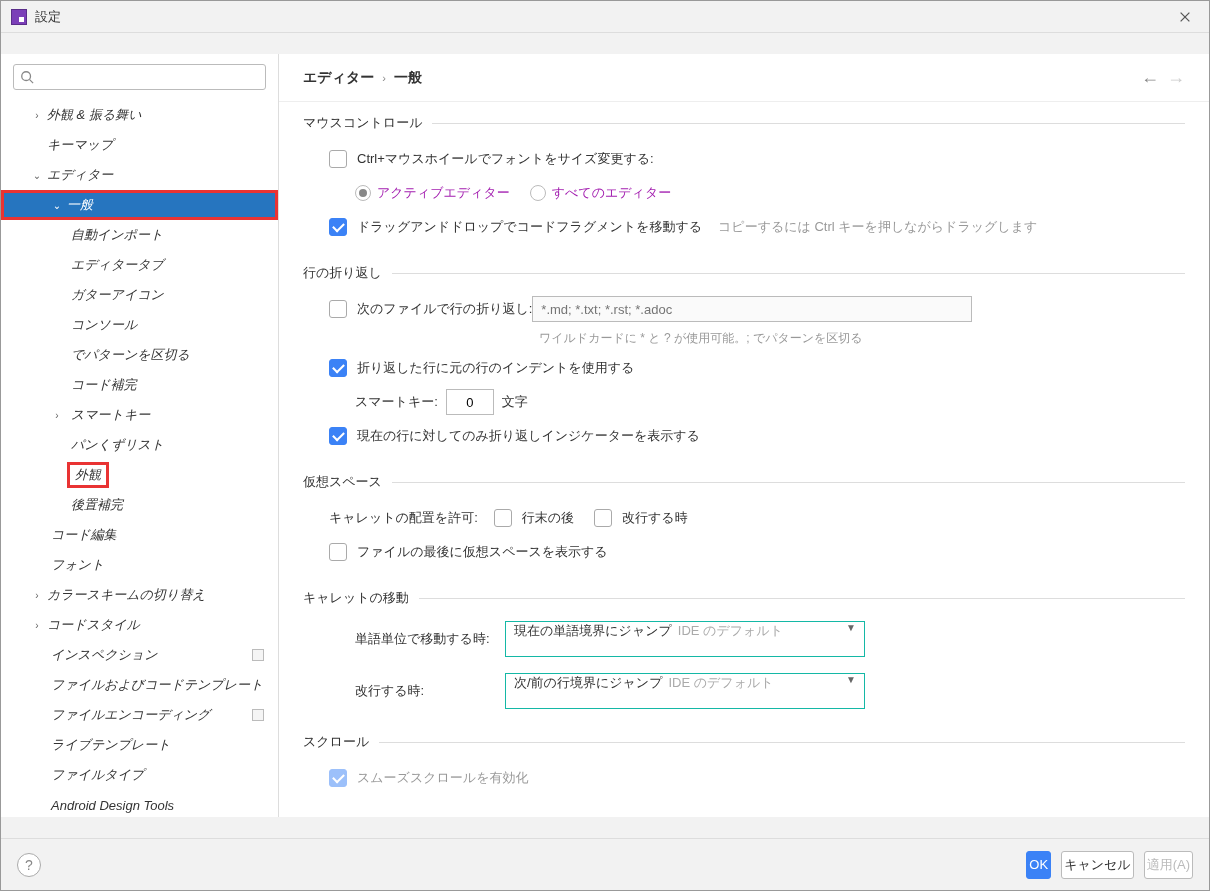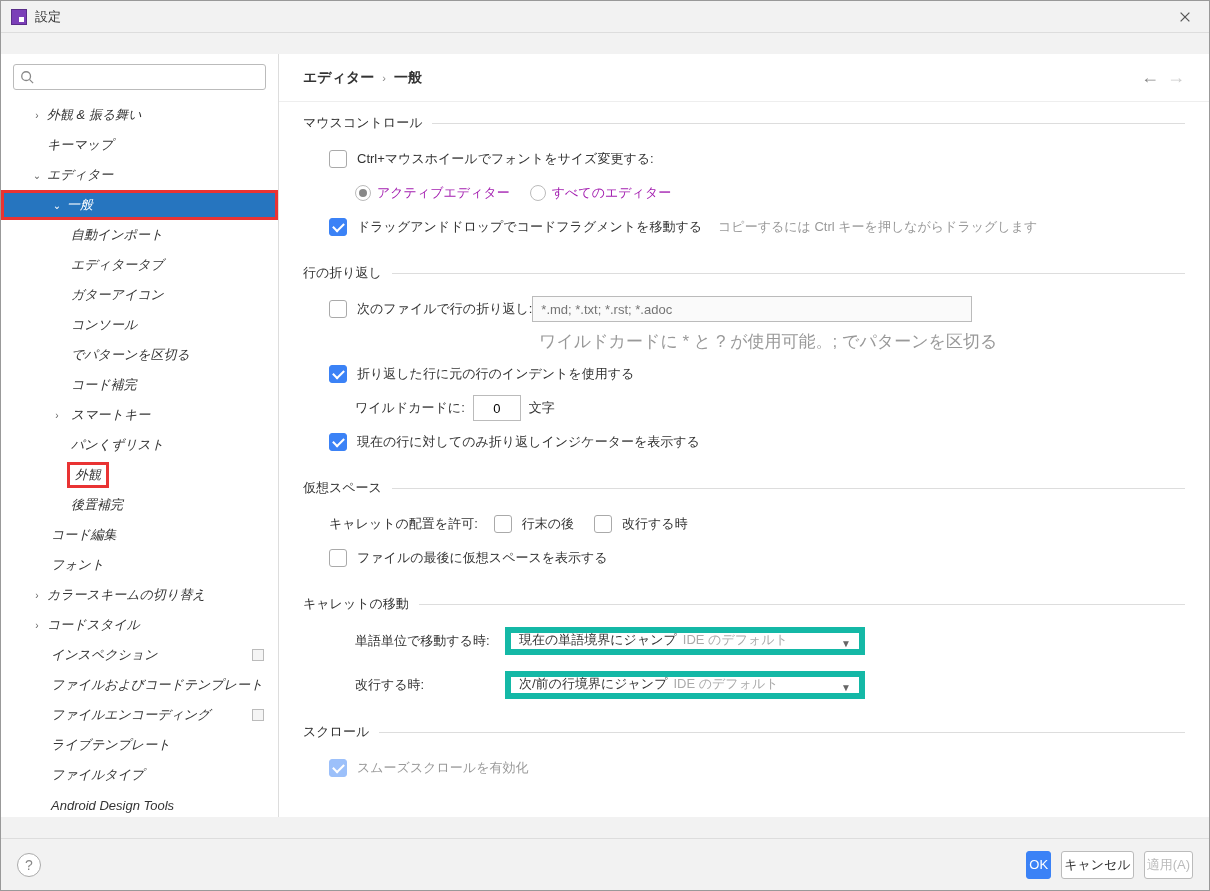--- a/index.html
+++ b/index.html
@@ -42,25 +42,25 @@
 .section-line { flex: 1; height: 1px; background: #ddd; }
 .row { display: flex; align-items: center; margin: 8px 0 8px 26px; min-height: 26px; }
 .row.sub { margin-left: 52px; }
 .chk { width: 18px; height: 18px; border: 1px solid #aaa; border-radius: 3px; background: #fff; display: inline-flex; align-items: center; justify-content: center; margin-right: 10px; flex-shrink: 0; cursor: pointer; }
 .chk.checked { background: #3b82f6; border-color: #3b82f6; }
 .chk.checked::after { content: ''; width: 5px; height: 9px; border: solid #fff; border-width: 0 2px 2px 0; transform: rotate(45deg) translate(-1px, -1px); }
 .radio { width: 16px; height: 16px; border: 1px solid #bbb; border-radius: 50%; background: #fff; display: inline-flex; align-items: center; justify-content: center; margin-right: 6px; flex-shrink: 0; }
 .radio.checked::after { content: ''; width: 8px; height: 8px; background: #888; border-radius: 50%; }
 .disabled-text { color: #a21caf; }
 .hint { color: #999; font-size: 13px; margin-left: 16px; }
-.hint-below { color: #999; font-size: 17px; margin-left: 236px; margin-top: 6px; margin-bottom: 8px; }
+.hint-below { color: #999; font-size: 12px; margin-left: 236px; margin-top: 6px; margin-bottom: 8px; }
 .text-input { height: 26px; border: 1px solid #bbb; padding: 0 8px; font-size: 13px; background: #fff; }
 .text-input:disabled { background: #fafafa; color: #aaa; }
 .num-input { width: 48px; height: 26px; border: 1px solid #bbb; text-align: center; font-size: 13px; margin: 0 8px; }
-.select-box { height: 28px; border: 6px solid #14b8a6; background: #fff; display: flex; align-items: flex-end; padding: 0 8px; min-width: 360px; cursor: pointer; justify-content: space-between; }
+.select-box { height: 36px; border: 1px solid #14b8a6; background: #fff; display: flex; align-items: flex-start; padding: 0 8px; min-width: 360px; cursor: pointer; justify-content: space-between; }
 .select-box .sel-label { display: flex; align-items: baseline; gap: 6px; }
 .select-box .sel-hint { color: #aaa; }
 .select-box .caret { font-size: 10px; color: #666; }
 .label-col { min-width: 150px; display: inline-block; }
 .footer { height: 52px; border-top: 1px solid #ddd; display: flex; align-items: center; padding: 0 16px; background: #f2f2f2; }
 .help-btn { width: 24px; height: 24px; border: 1.5px solid #aaa; border-radius: 50%; display: flex; align-items: center; justify-content: center; color: #888; font-size: 14px; cursor: pointer; background: #fff; }
 .footer-btns { margin-left: auto; display: flex; gap: 10px; }
 .btn { height: 28px; padding: 0 2px; border: 1px solid #bbb; background: #fff; border-radius: 3px; font-size: 13px; cursor: pointer; display: flex; align-items: center; }
 .btn.primary { background: #3b82f6; border-color: #3b82f6; color: #fff; }
 .btn.disabled { color: #bbb; cursor: default; }
@@ -226,21 +226,21 @@
             <span class="chk"></span>
             <span style="min-width:170px">次のファイルで行の折り返し:</span>
             <input class="text-input" style="width: 440px;" disabled="" placeholder="*.md; *.txt; *.rst; *.adoc">
           </div>
           <div class="hint-below">ワイルドカードに * と ? が使用可能。; でパターンを区切る</div>
           <div class="row">
             <span class="chk checked"></span>
             <span>折り返した行に元の行のインデントを使用する</span>
           </div>
           <div class="row sub">
-            <span>ワイルドカードに:</span>
+            <span>スマートキー:</span>
             <input class="num-input" value="0" style="">
             <span>文字</span>
           </div>
           <div class="row">
             <span class="chk checked"></span>
             <span>現在の行に対してのみ折り返しインジケーターを表示する</span>
           </div>
         </div>
 
         <div class="section">

